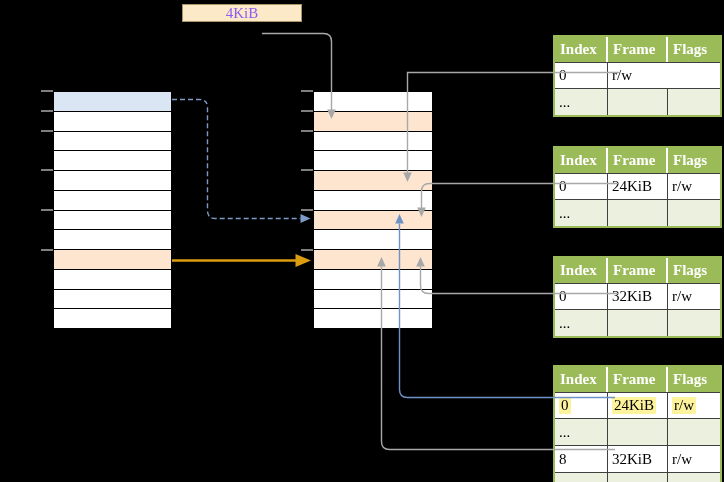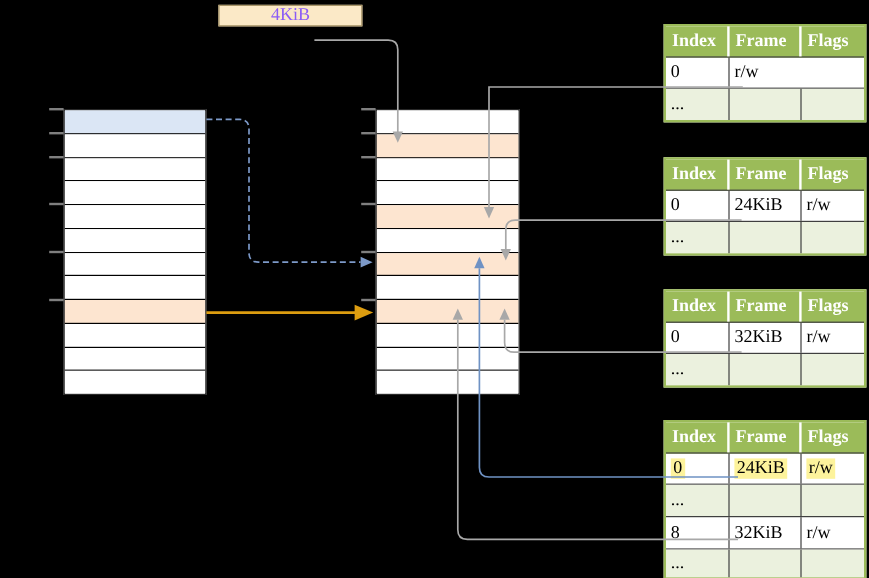--- a/index.html
+++ b/index.html
@@ -15,21 +15,21 @@
   .tick{position:absolute;left:-12px;width:12px;height:2px;background:#7f7f7f;}
 
   
   .sizelabel{position:absolute;left:182px;top:4px;width:120px;height:18px;
              background:#fbe9c7;border:1px solid #a79467;box-sizing:border-box;
              display:flex;align-items:center;justify-content:center;
              font-size:15px;color:#8b5cf6;}
 
   
   .ptable{position:absolute;left:553px;width:169px;border:2px solid #9bbb59;
-          box-sizing:border-box;background:#fff;}
+          box-sizing:border-box;background:#fff;margin-top:15px;}
   .thead,.trow{display:grid;grid-template-columns:53px 60px 50px;}
   .thead{background:#9bbb59;border-bottom:1px solid #3f3f3f;}
   .th{height:25px;display:flex;align-items:center;padding-left:5px;
       color:#fff;font-weight:bold;font-size:15px;border-right:2px solid #fff;box-sizing:border-box;}
   .th:last-child{border-right:none;}
   .trow{border-bottom:1px solid #3f3f3f;}
   .trow:last-child{border-bottom:none;}
   .td{height:25px;display:flex;align-items:center;padding-left:4px;
       color:#000;font-size:15px;border-right:1px solid #3f3f3f;box-sizing:border-box;}
   .td:last-child{border-right:none;}

